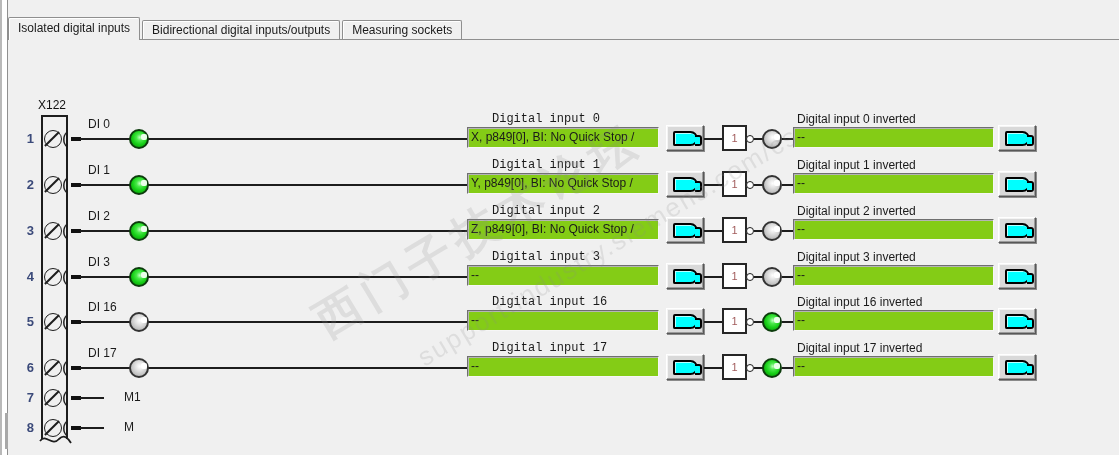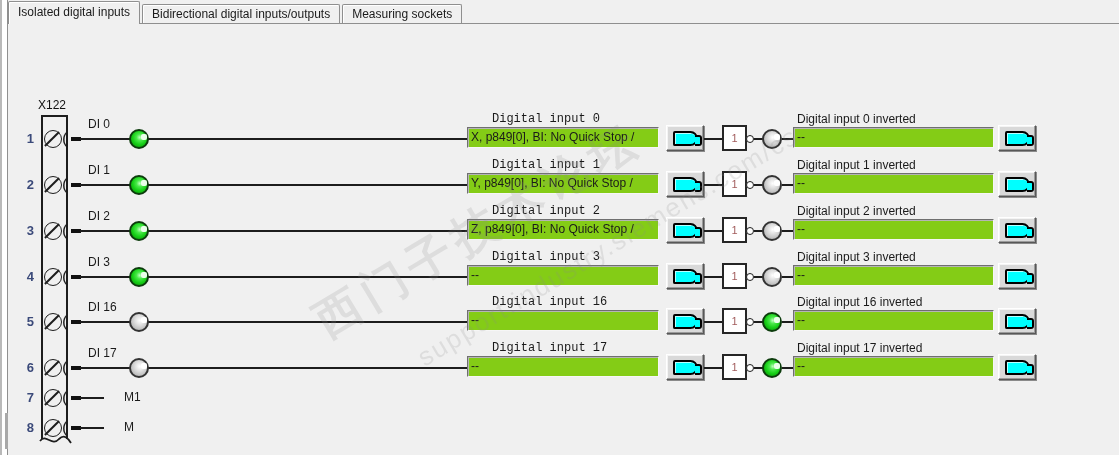--- a/index.html
+++ b/index.html
@@ -16,21 +16,21 @@
     position:absolute; left:0; top:0; width:8px; height:455px;
     background:#ffffff;
     border-left:2px solid #b9b9b9;
     border-right:1px solid #8f8f8f;
   }
   .edge-thumb {
     position:absolute; left:3px; top:413px; width:3px; height:36px;
     background:#a8a8a8;
   }
   .tabbar {
-    position:absolute; left:8px; top:0; right:0; height:24px;
+    position:absolute; left:8px; top:0; right:0; height:40px;
     display:flex; align-items:flex-end;
     background:#f0f0f0;
     border-bottom:1px solid #8f8f8f;
     z-index:3;
   }
   .tab {
     height:19px; line-height:18px;
     padding:0 9px;
     background:#f0f0f0;
     border:1px solid #8f8f8f; border-bottom:none;

